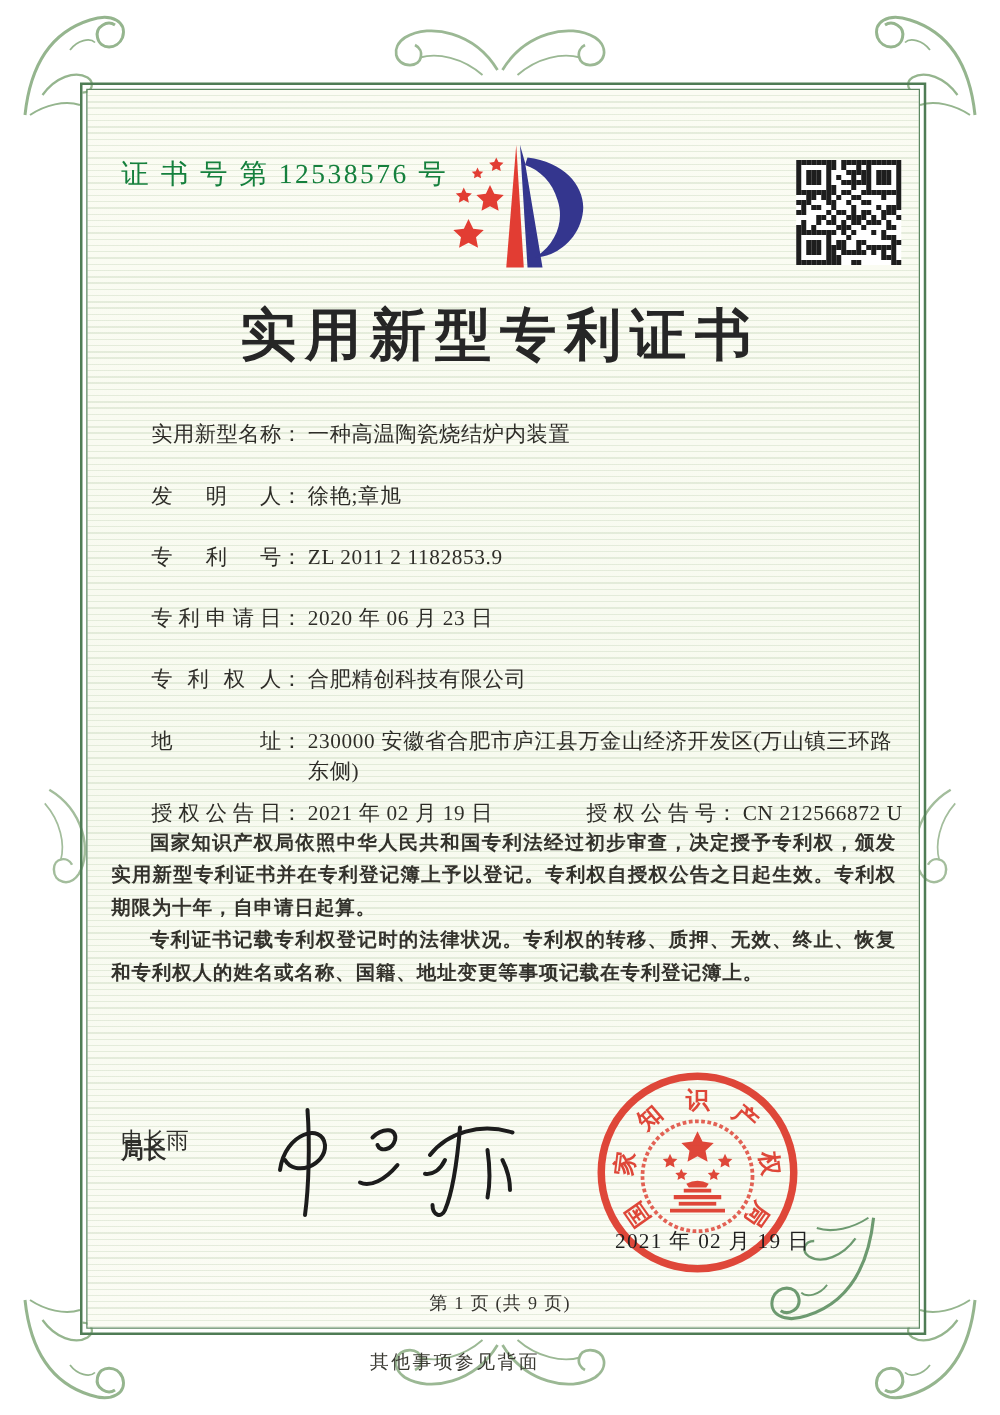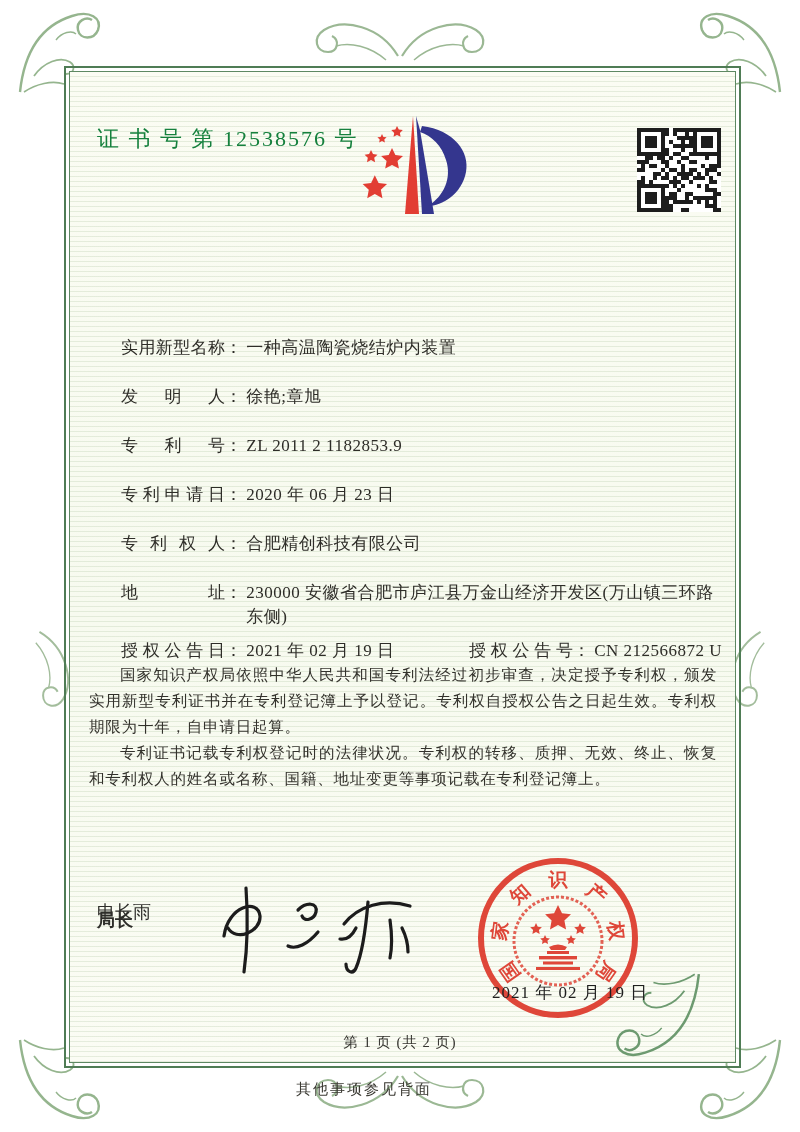--- a/index.html
+++ b/index.html
@@ -28,21 +28,21 @@
   .fields{position:absolute;left:97px;top:336px;width:622px;font-size:17px;line-height:24px;color:#2e2d28;}
   .row{margin-bottom:25px;position:relative;}
   .row.addr{margin-bottom:10px;}
   .lab{display:inline-block;width:104px;text-align:justify;text-align-last:justify;vertical-align:top;margin-left:24px;}
   .colon{display:inline-block;vertical-align:top;}
   .val{display:inline-block;vertical-align:top;width:470px;letter-spacing:.5px;}
   .pair2{position:absolute;left:348px;top:0;white-space:nowrap;}
   .pair2 .val{width:auto;}
   
   .paras{position:absolute;left:89px;top:662px;width:628px;font-size:15.5px;line-height:26px;
-         letter-spacing:.8px;color:#33322c;text-align:justify;}
+         letter-spacing:.8px;color:#33322c;text-align:justify;font-weight:bold;}
   .paras p{margin:0;text-indent:2em;}
   
   .sig-title{position:absolute;left:97px;top:908px;font-size:18px;color:#2e2e2a;font-weight:bold;}
   .sig-name{position:absolute;left:97px;top:900px;font-size:18px;color:#2e2e2a;}
   .sig-hand{position:absolute;left:206px;top:876px;width:226px;height:106px;}
   
   .seal{position:absolute;left:473px;top:853px;width:170px;height:170px;opacity:.93;}
   .seal-date{position:absolute;left:492px;top:981px;font-size:17px;letter-spacing:1px;color:#1f1f1f;}
   
   .pageinfo{position:absolute;left:0;top:1033px;width:800px;text-align:center;font-size:14.5px;
@@ -564,20 +564,21 @@
       <div></div>
       <div></div>
       <div></div>
       <div></div>
       <div></div>
       <div></div>
       <div class="on"></div>
       <div class="on"></div>
     </div>
 
+  <div class="title">实用新型专利证书</div>
 
   <div class="fields">
     <div class="row">
       <span class="lab">实用新型名称</span><span class="colon">：</span>
       <span class="val">一种高温陶瓷烧结炉内装置</span>
     </div>
     <div class="row">
       <span class="lab">发明人</span><span class="colon">：</span>
       <span class="val">徐艳;章旭</span>
     </div>
@@ -648,16 +649,16 @@
       <text x="27.4" y="84" transform="rotate(-83 27.4 77.9)">家</text>
       <text x="47" y="47" transform="rotate(-41 47 41.2)">知</text>
       <text x="85" y="33">识</text>
       <text x="123" y="47" transform="rotate(41 123 41.2)">产</text>
       <text x="142.6" y="84" transform="rotate(83 142.6 77.9)">权</text>
       <text x="132.5" y="124" transform="rotate(125 132.5 118.3)">局</text>
     </g>
   </svg>
   <div class="seal-date">2021 年 02 月 19 日</div>
 
-  <div class="pageinfo">第 1 页 (共 2 页)</div>
+  <div class="pageinfo">第 1 页 (共 9 页)</div>
   <div class="backnote">其他事项参见背面</div>
 
 </div>
 
 </body></html>

